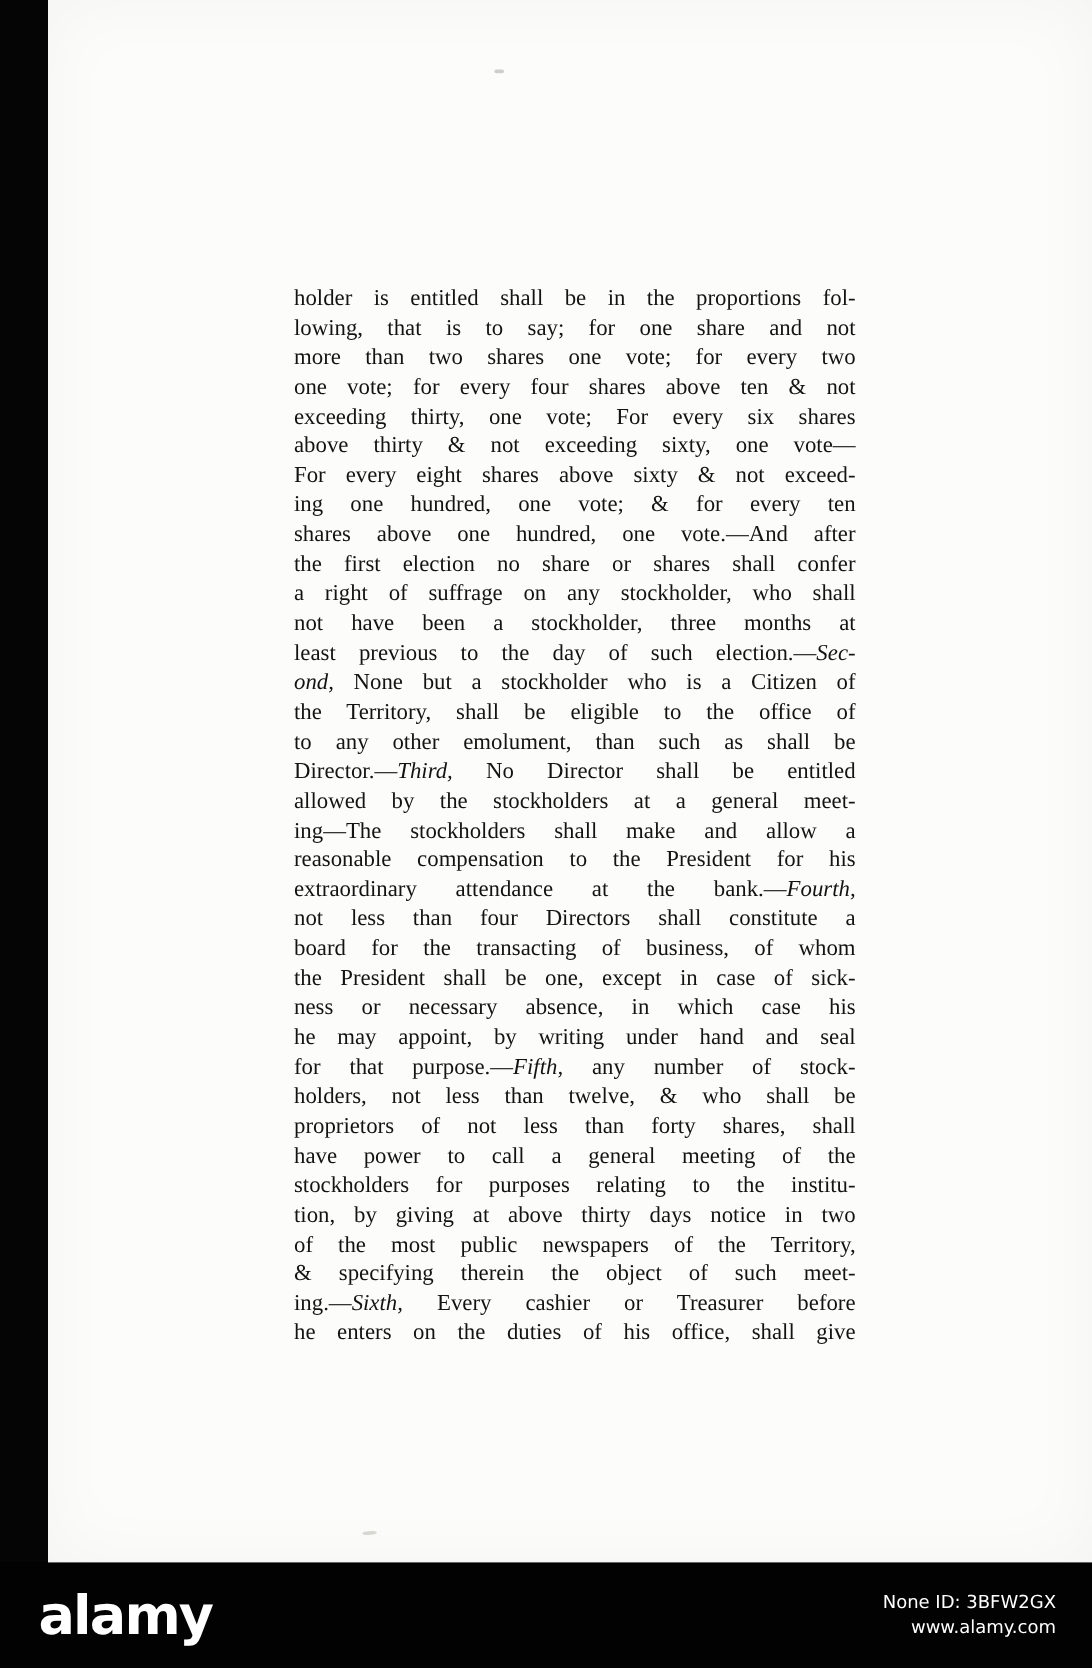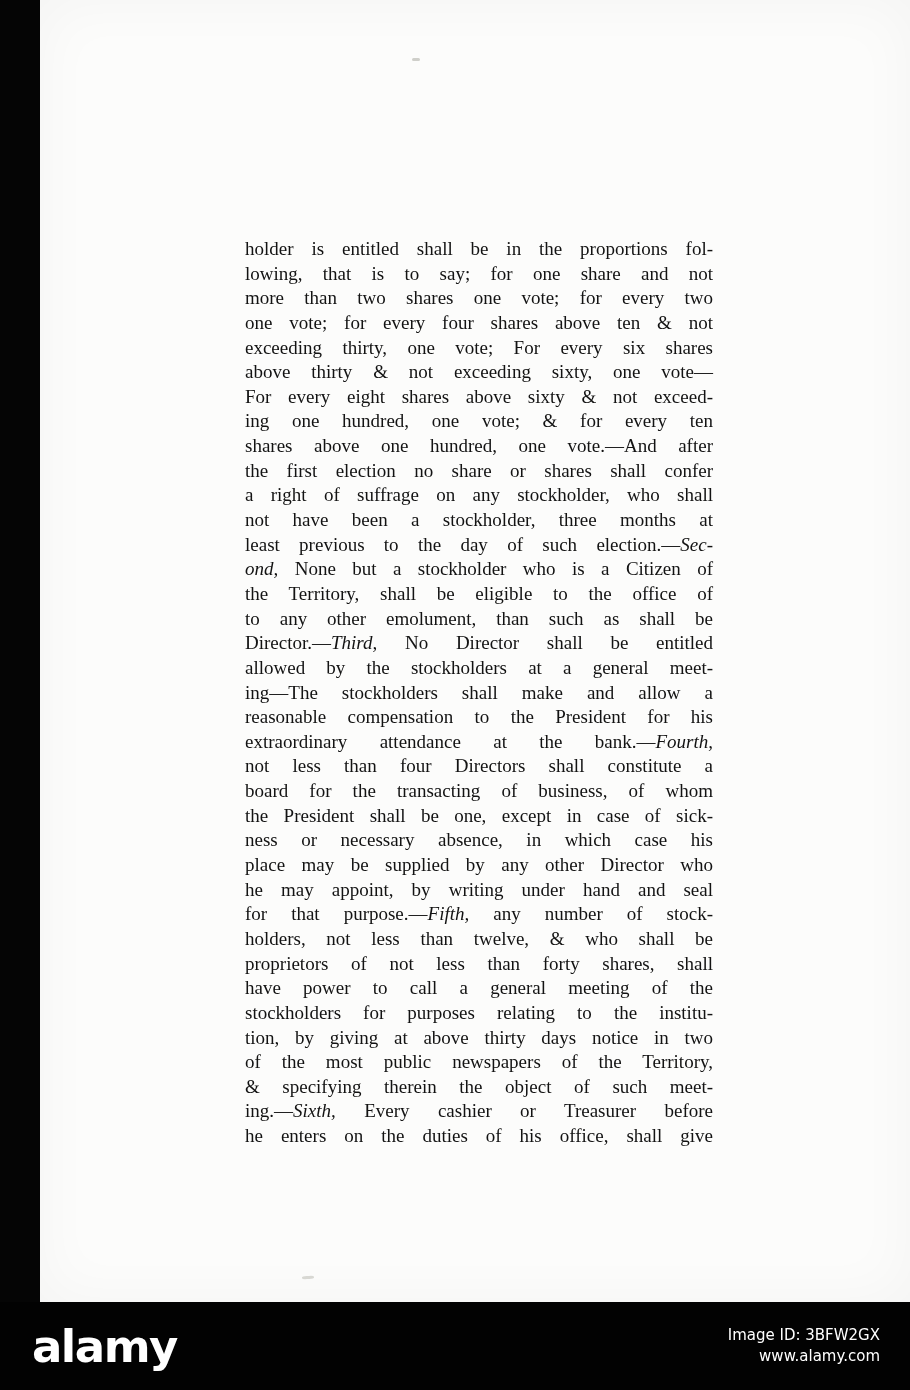--- a/index.html
+++ b/index.html
@@ -126,38 +126,37 @@
         <div class="line"><span>to any other emolument, than such as shall be</span></div>
         <div class="line"><span>Director.—</span><em>Third,</em><span> No Director shall be entitled</span></div>
         <div class="line"><span>allowed by the stockholders at a general meet-</span></div>
         <div class="line"><span>ing—The stockholders shall make and allow a</span></div>
         <div class="line"><span>reasonable compensation to the President for his</span></div>
         <div class="line"><span>extraordinary attendance at the bank.—</span><em>Fourth,</em></div>
         <div class="line"><span>not less than four Directors shall constitute a</span></div>
         <div class="line"><span>board for the transacting of business, of whom</span></div>
         <div class="line"><span>the President shall be one, except in case of sick-</span></div>
         <div class="line"><span>ness or necessary absence, in which case his</span></div>
-        <div class="line"><span>place may be supplied by any other Director who</span></div>
         <div class="line"><span>he may appoint, by writing under hand and seal</span></div>
         <div class="line"><span>for that purpose.—</span><em>Fifth,</em><span> any number of stock-</span></div>
         <div class="line"><span>holders, not less than twelve, &amp; who shall be</span></div>
         <div class="line"><span>proprietors of not less than forty shares, shall</span></div>
         <div class="line"><span>have power to call a general meeting of the</span></div>
         <div class="line"><span>stockholders for purposes relating to the institu-</span></div>
         <div class="line"><span>tion, by giving at above thirty days notice in two</span></div>
         <div class="line"><span>of the most public newspapers of the Territory,</span></div>
         <div class="line"><span>&amp; specifying therein the object of such meet-</span></div>
         <div class="line"><span>ing.—</span><em>Sixth,</em><span> Every cashier or Treasurer before</span></div>
         <div class="line"><span>he enters on the duties of his office, shall give</span></div>
       </div>
 
     <div class="artifact-bottom"></div>
   </div>
 
   <div class="footer-bar">
     <span class="brand">alamy</span>
     <div class="meta">
-      <div>Image ID: 3BFW2GX</div>
+      <div>None ID: 3BFW2GX</div>
       <div>www.alamy.com</div>
     </div>
   </div>
 
 </div>
 
 </body></html>

